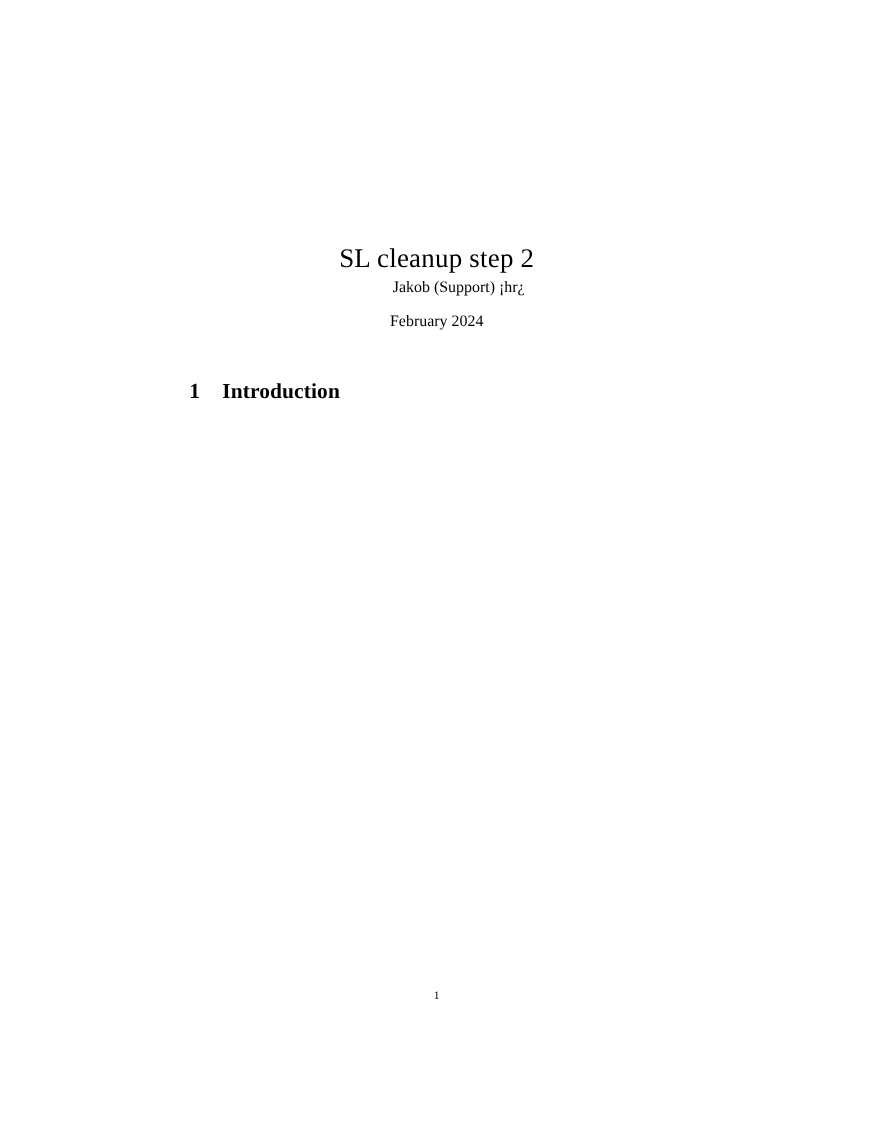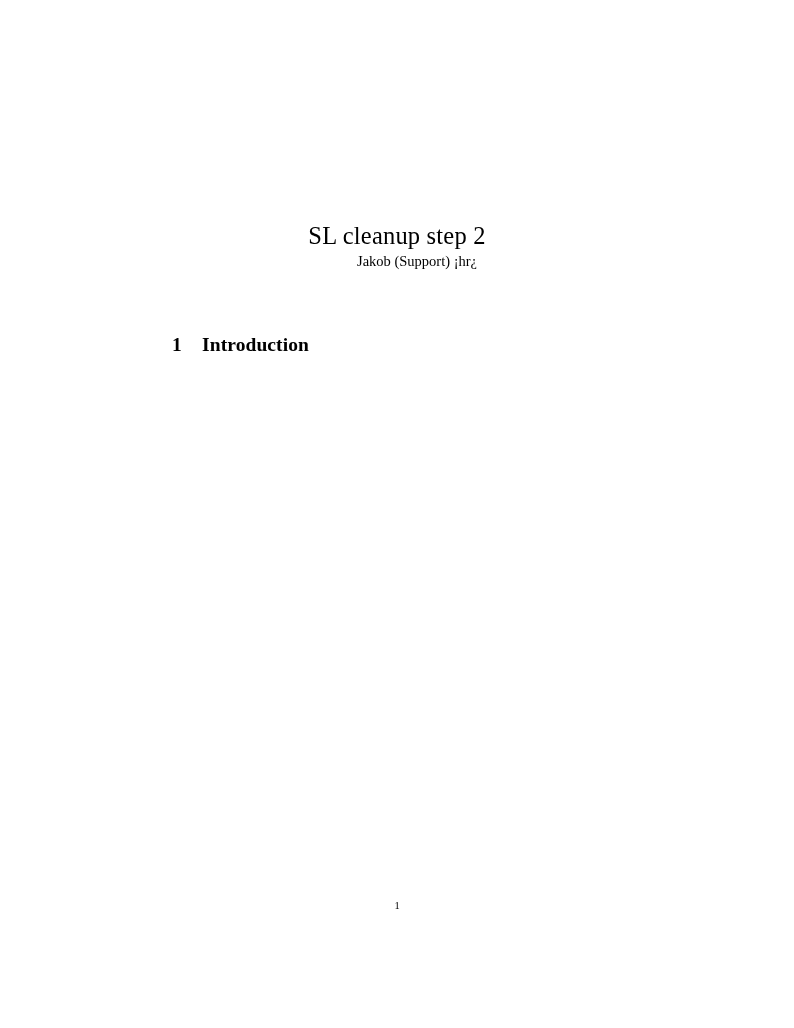--- a/index.html
+++ b/index.html
@@ -46,21 +46,21 @@
     position: absolute;
     top: 283px;
     left: 0;
     width: 794px;
     text-align: center;
     font-size: 14.5px;
     line-height: 1.25;
   }
   .section-heading {
     position: absolute;
-    top: 334px;
+    top: 346px;
     left: 172px;
     width: 500px;
     font-size: 19.5px;
     font-weight: bold;
     letter-spacing: 0.1px;
     white-space: nowrap;
   }
   .section-number {
     display: inline-block;
     min-width: 30px;
@@ -79,20 +79,21 @@
 </style>
 </head>
 <body>
 
 <div class="page">
 
   <h1 class="doc-title">SL cleanup step 2</h1>
 
   <div class="doc-author">Jakob (Support) ¡hr¿</div>
 
+  <div class="doc-date">February 2024</div>
 
   <div class="section-heading">
     <span class="section-number">1</span><span class="section-title">Introduction</span>
   </div>
 
   <div class="page-number">1</div>
 
 </div>
 
 </body></html>

